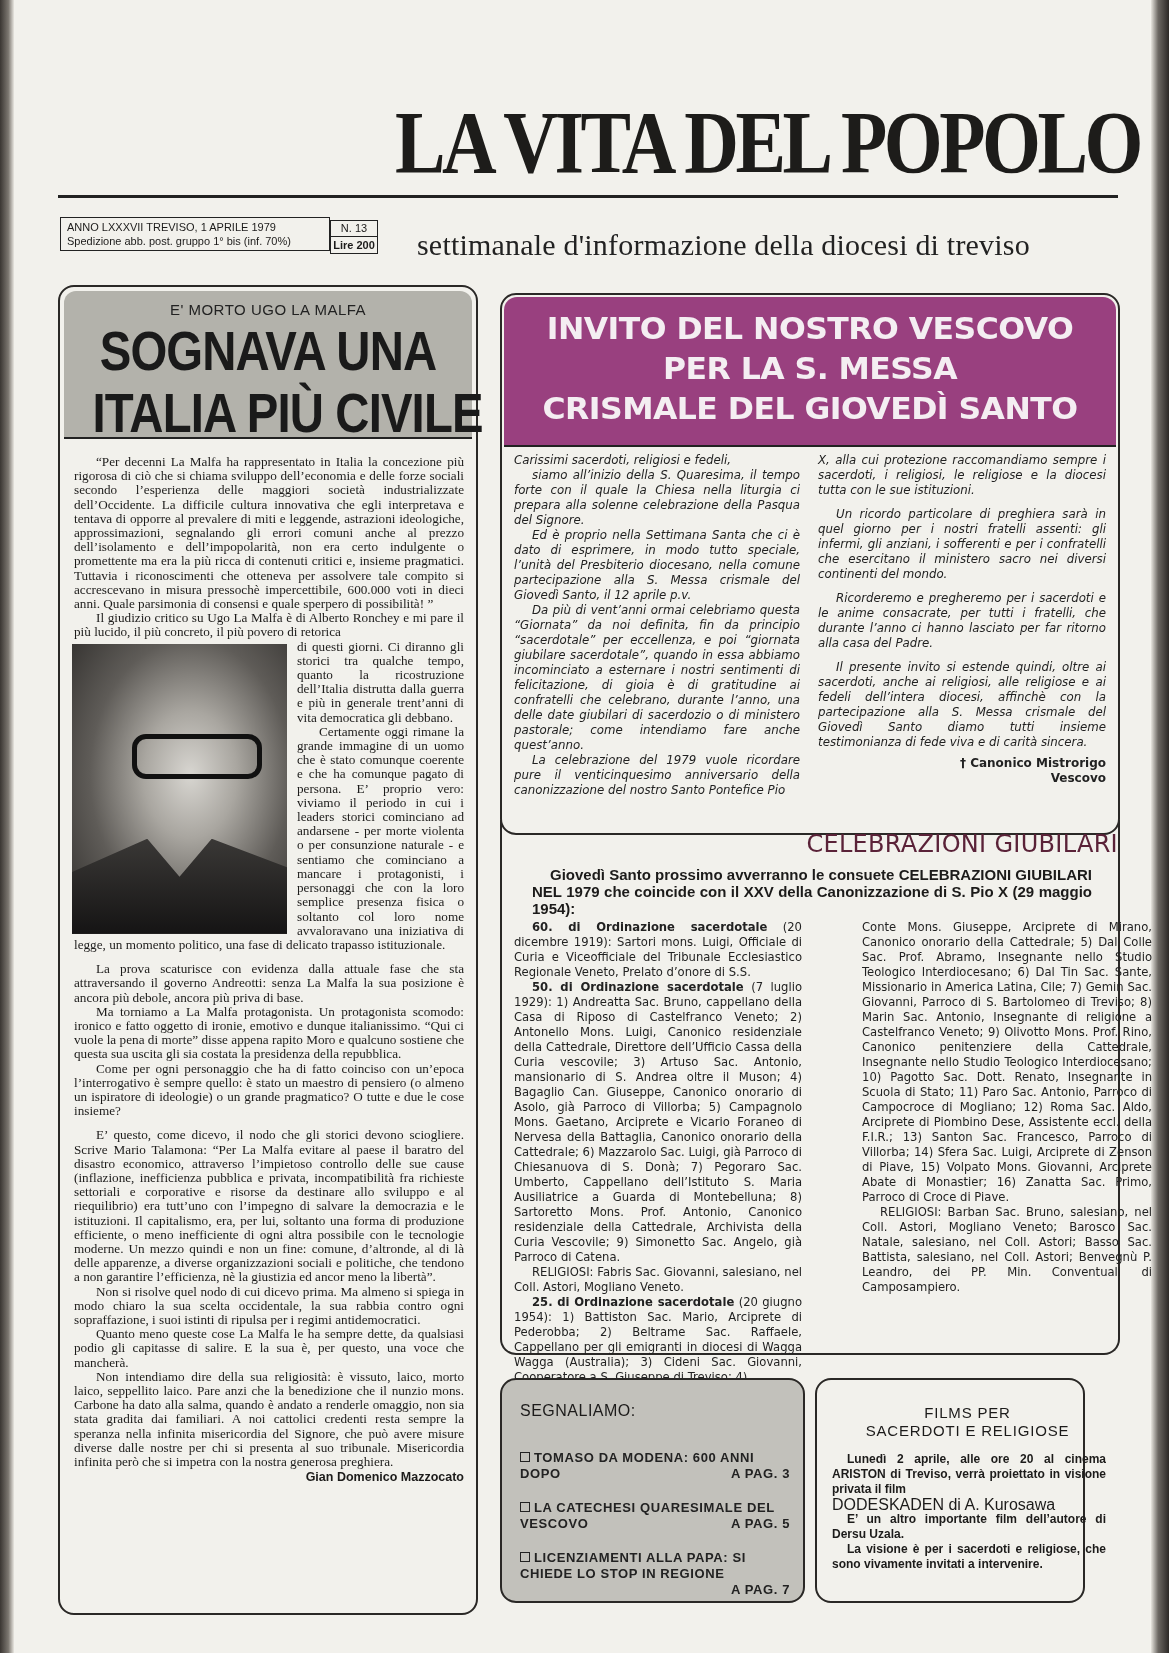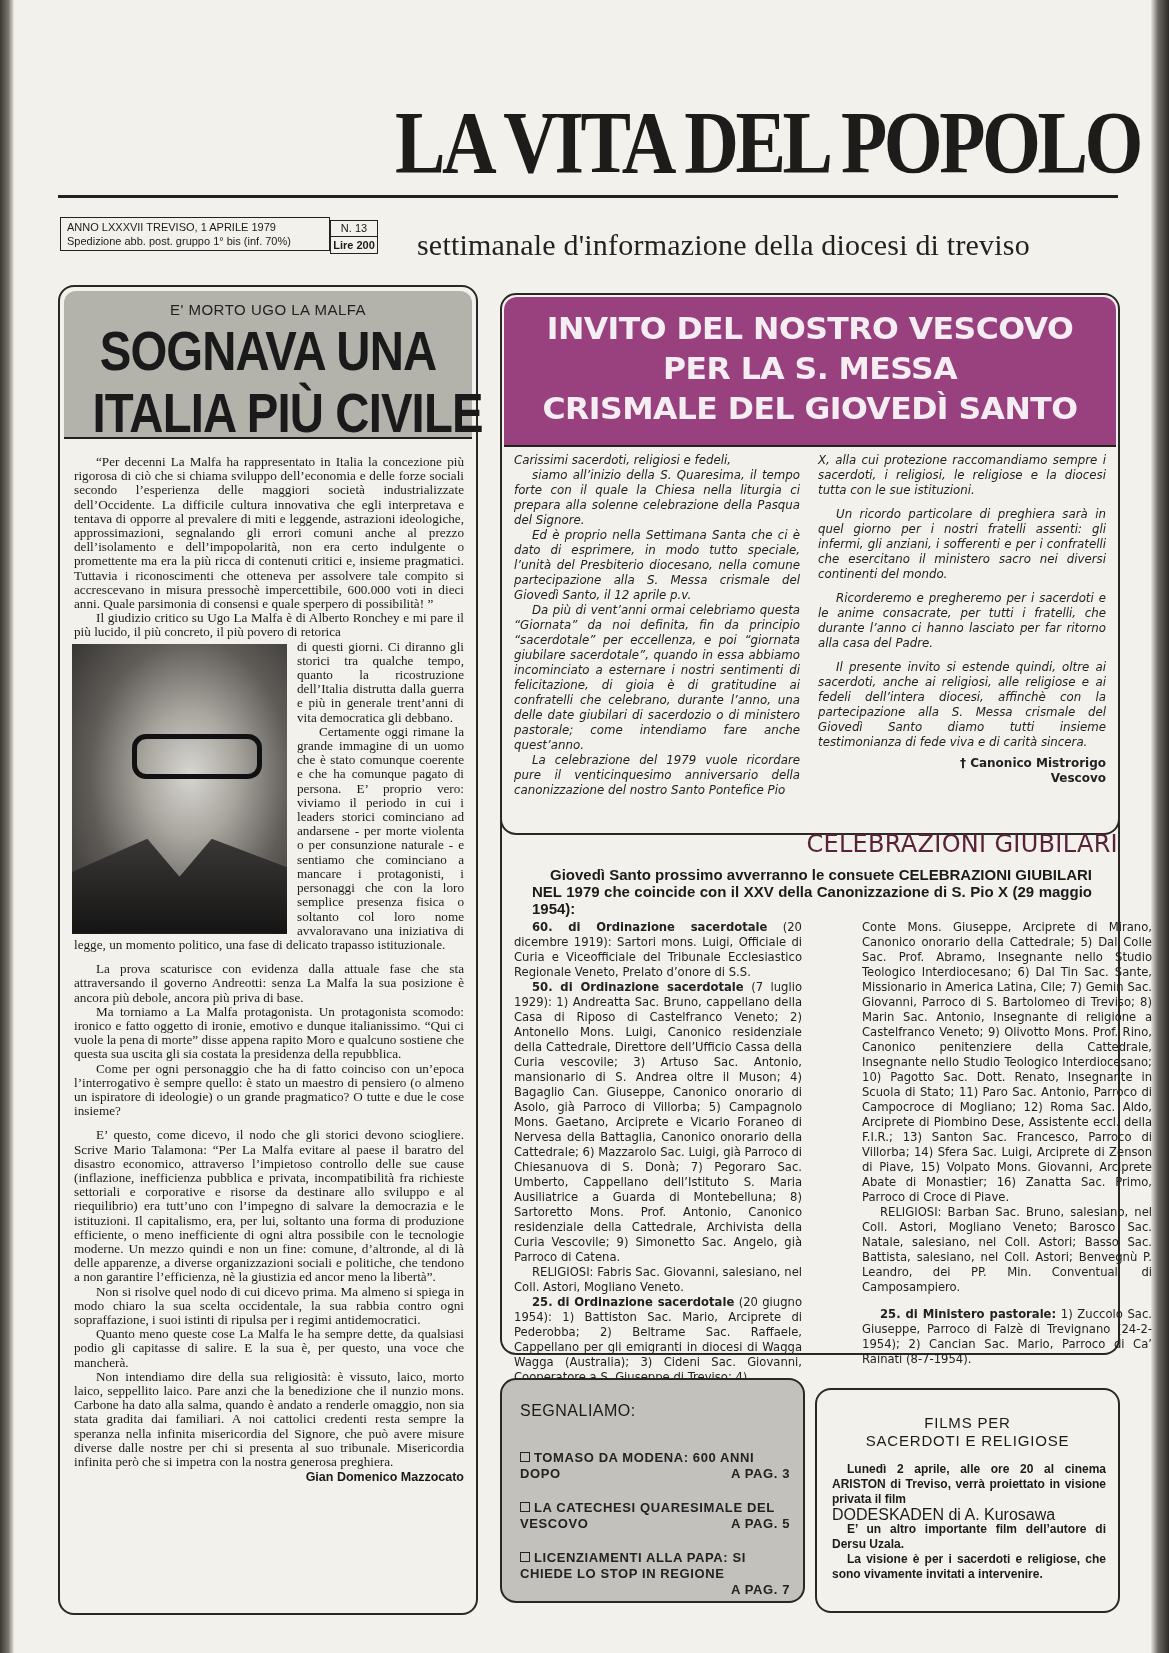--- a/index.html
+++ b/index.html
@@ -40,21 +40,21 @@
   .celeb-col p{margin:0;text-indent:18px;}
   .celeb-col p.noind{text-indent:0;}
   .celeb-col p.gap{margin-top:12px;}
   .b{font-weight:bold;}
   .seg-panel{left:500px;top:1378px;width:305px;height:225px;background:#c2c1bb;}
   .seg-title{position:absolute;left:18px;top:22px;font-family:"Liberation Sans",sans-serif;font-size:16px;letter-spacing:0.5px;}
   .seg-item{position:absolute;left:18px;width:270px;font-family:"Liberation Sans",sans-serif;font-weight:bold;font-size:13px;line-height:16px;letter-spacing:0.6px;color:#222;}
   .seg-item .box{display:inline-block;width:8px;height:8px;border:1px solid #222;margin-right:4px;vertical-align:0;}
   .seg-item .pg{display:block;text-align:right;margin-top:-16px;}
   .seg-item .pg.block{margin-top:0;}
-  .film-panel{left:815px;top:1378px;width:305px;height:225px;margin-top:10px;}
+  .film-panel{left:815px;top:1378px;width:270px;height:225px;}
   .film-title{position:absolute;left:0;top:24px;width:301px;text-align:center;font-family:"Liberation Sans",sans-serif;font-size:15px;line-height:18px;letter-spacing:0.8px;}
   .film-body{position:absolute;left:15px;top:72px;width:274px;font-family:"Liberation Sans",sans-serif;font-weight:bold;font-size:12px;line-height:15px;}
   .film-body p{margin:0;text-indent:15px;text-align:justify;}
   .film-name{text-align:center;font-size:16px;font-weight:normal;margin:6px 0 4px 0;text-indent:0 !important;}
 </style>
 </head>
 <body>
 
 <div class="leftedge"></div>
 <div class="rightedge"></div>
@@ -125,21 +125,20 @@
   <div class="celeb-intro">Giovedì Santo prossimo avverranno le consuete CELEBRAZIONI GIUBILARI NEL 1979 che coincide con il XXV della Canonizzazione di S. Pio X (29 maggio 1954):</div>
   <div class="celeb-col" style="left:12px;top:100px;width:288px;">
     <p><span class="b">60. di Ordinazione sacerdotale</span> <span>(20 dicembre 1919): Sartori mons. Luigi, Officiale di Curia e Viceofficiale del Tribunale Ecclesiastico Regionale Veneto, Prelato d’onore di S.S.</span></p>
     <p><span class="b">50. di Ordinazione sacerdotale</span> <span>(7 luglio 1929): 1) Andreatta Sac. Bruno, cappellano della Casa di Riposo di Castelfranco Veneto; 2) Antonello Mons. Luigi, Canonico residenziale della Cattedrale, Direttore dell’Ufficio Cassa della Curia vescovile; 3) Artuso Sac. Antonio, mansionario di S. Andrea oltre il Muson; 4) Bagaglio Can. Giuseppe, Canonico onorario di Asolo, già Parroco di Villorba; 5) Campagnolo Mons. Gaetano, Arciprete e Vicario Foraneo di Nervesa della Battaglia, Canonico onorario della Cattedrale; 6) Mazzarolo Sac. Luigi, già Parroco di Chiesanuova di S. Donà; 7) Pegoraro Sac. Umberto, Cappellano dell’Istituto S. Maria Ausiliatrice a Guarda di Montebelluna; 8) Sartoretto Mons. Prof. Antonio, Canonico residenziale della Cattedrale, Archivista della Curia Vescovile; 9) Simonetto Sac. Angelo, già Parroco di Catena.</span></p>
     <p><span>RELIGIOSI:</span> <span>Fabris Sac. Giovanni, salesiano, nel Coll. Astori, Mogliano Veneto.</span></p>
     <p><span class="b">25. di Ordinazione sacerdotale</span> <span>(20 giugno 1954): 1) Battiston Sac. Mario, Arciprete di Pederobba; 2) Beltrame Sac. Raffaele, Cappellano per gli emigranti in diocesi di Wagga Wagga (Australia); 3) Cideni Sac. Giovanni, Cooperatore a S. Giuseppe di Treviso; 4)</span></p>
   </div>
   <div class="celeb-col" style="left:328px;top:100px;width:290px;margin-left:32px;">
     <p class="noind">Conte Mons. Giuseppe, Arciprete di Mirano, Canonico onorario della Cattedrale; 5) Dal Colle Sac. Prof. Abramo, Insegnante nello Studio Teologico Interdiocesano; 6) Dal Tin Sac. Sante, Missionario in America Latina, Cile; 7) Gemin Sac. Giovanni, Parroco di S. Bartolomeo di Treviso; 8) Marin Sac. Antonio, Insegnante di religione a Castelfranco Veneto; 9) Olivotto Mons. Prof. Rino, Canonico penitenziere della Cattedrale, Insegnante nello Studio Teologico Interdiocesano; 10) Pagotto Sac. Dott. Renato, Insegnante in Scuola di Stato; 11) Paro Sac. Antonio, Parroco di Campocroce di Mogliano; 12) Roma Sac. Aldo, Arciprete di Piombino Dese, Assistente eccl. della F.I.R.; 13) Santon Sac. Francesco, Parroco di Villorba; 14) Sfera Sac. Luigi, Arciprete di Zenson di Piave, 15) Volpato Mons. Giovanni, Arciprete Abate di Monastier; 16) Zanatta Sac. Primo, Parroco di Croce di Piave.</p>
     <p><span>RELIGIOSI:</span> <span>Barban Sac. Bruno, salesiano, nel Coll. Astori, Mogliano Veneto; Barosco Sac. Natale, salesiano, nel Coll. Astori; Basso Sac. Battista, salesiano, nel Coll. Astori; Benvegnù P. Leandro, dei PP. Min. Conventuali di Camposampiero.</span></p>
-    <p class="gap"><span class="b">25. di Ministero pastorale:</span> <span>1) Zuccolo Sac. Giuseppe, Parroco di Falzè di Trevignano (24-2-1954); 2) Cancian Sac. Mario, Parroco di Ca’ Rainati (8-7-1954).</span></p>
   </div>
 </div>
 
 <div class="panel seg-panel">
   <div class="seg-title">SEGNALIAMO:</div>
   <div class="seg-item" style="top:70px;">
     <span class="box"></span><span>TOMASO DA MODENA: 600 ANNI DOPO</span>
     <span class="pg">A PAG. 3</span>
   </div>
   <div class="seg-item" style="top:120px;">

